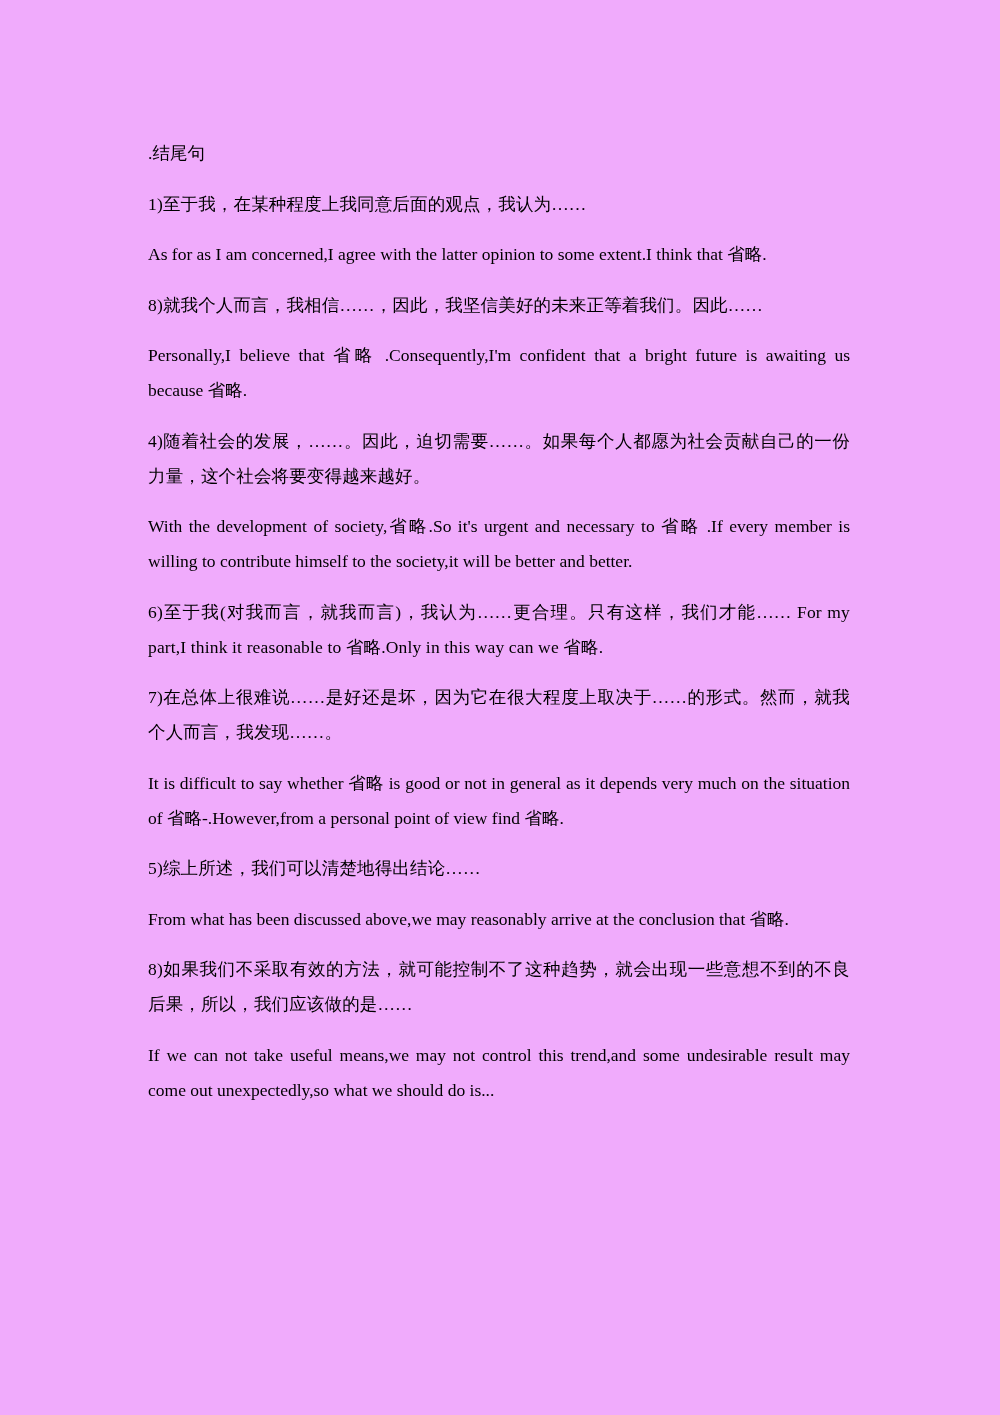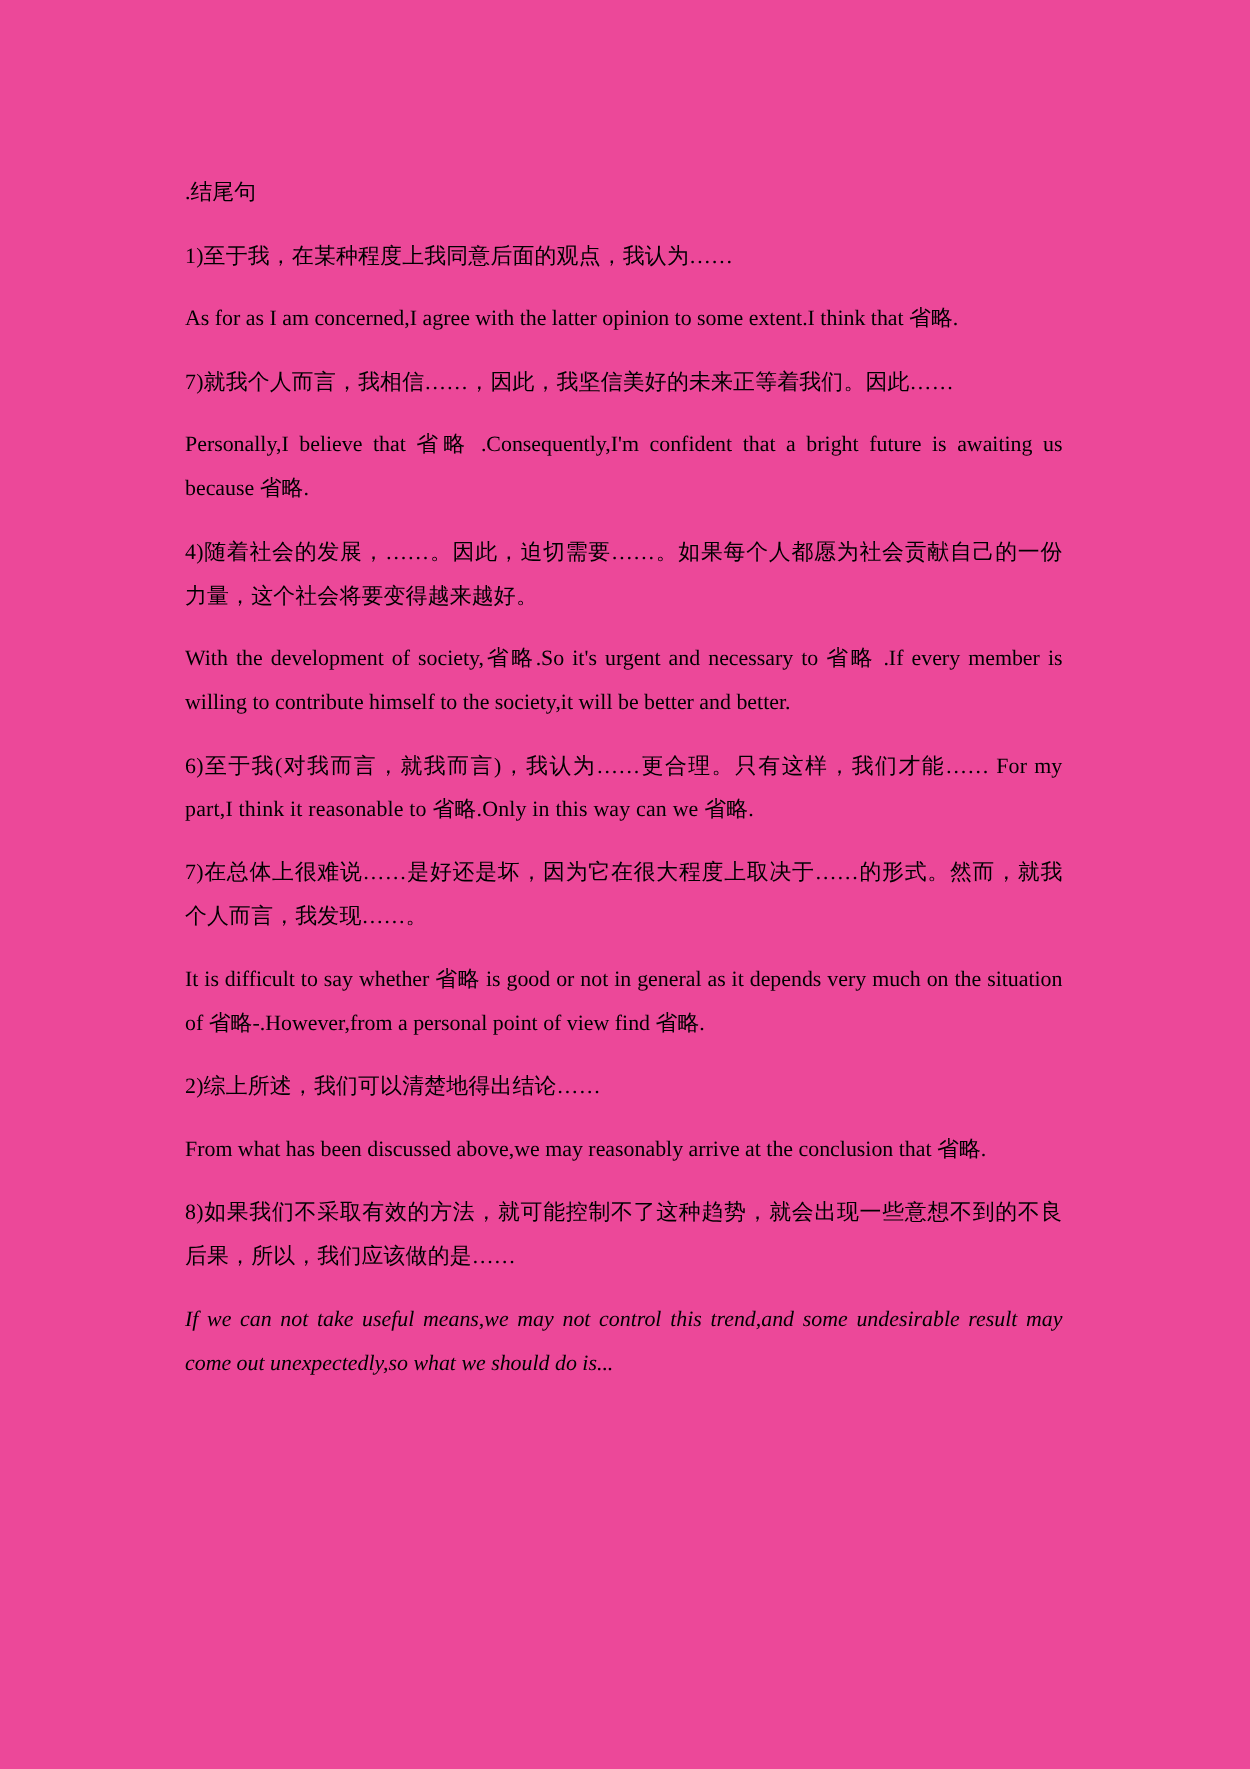--- a/index.html
+++ b/index.html
@@ -11,42 +11,41 @@
     width: 1000px;
     height: 1415px;
     font-family: "Liberation Serif", "DejaVu Serif", serif;
     color: #000000;
     -webkit-font-smoothing: antialiased;
   }
   .page {
     position: relative;
     width: 1000px;
     height: 1415px;
-    background: #ec4899;
+    background: #f0abfc;
     box-sizing: border-box;
   }
   .content {
     position: absolute;
     left: 148px;
     top: 136px;
     width: 702px;
   }
   
   .para {
     font-size: 17.5px;
     line-height: 35px;
     margin: 0 0 15.5px 0;
     text-align: justify;
     text-justify: inter-word;
     word-spacing: 0;
     white-space: normal;
   }
   .para:last-child {
     margin-bottom: 17px;
-    font-style: italic;
   }
   
   .para.cjk {
     font-size: 17.5px;
     letter-spacing: 0.15px;
   }
   
   .para.en {
     font-size: 17.5px;
   }
@@ -67,35 +66,35 @@
 <div class="page">
   <div class="content">
 
     <p class="title">.结尾句</p>
 
     <p class="para cjk">1)至于我，在某种程度上我同意后面的观点，我认为……</p>
 
     <p class="para en">As for as I am concerned,I agree with the latter opinion to some extent.I think that 省略.</p>
 
 
-    <p class="para cjk">7)就我个人而言，我相信……，因此，我坚信美好的未来正等着我们。因此……</p>
+    <p class="para cjk">8)就我个人而言，我相信……，因此，我坚信美好的未来正等着我们。因此……</p>
 
     <p class="para en">Personally,I believe that 省略 .Consequently,I'm confident that a bright future is awaiting us because 省略.</p>
 
     <p class="para cjk">4)随着社会的发展，……。因此，迫切需要……。如果每个人都愿为社会贡献自己的一份力量，这个社会将要变得越来越好。</p>
 
     <p class="para en">With the development of society,省略.So it's urgent and necessary to 省略 .If every member is willing to contribute himself to the society,it will be better and better.</p>
 
     <p class="para cjk">6)至于我(对我而言，就我而言)，我认为……更合理。只有这样，我们才能……  For my part,I think it reasonable to 省略.Only in this way can we 省略.</p>
 
     <p class="para cjk">7)在总体上很难说……是好还是坏，因为它在很大程度上取决于……的形式。然而，就我个人而言，我发现……。</p>
 
     <p class="para en">It is difficult to say whether 省略 is good or not in general as it depends very much on the situation of 省略-.However,from a personal point of view find 省略.</p>
 
-    <p class="para cjk">2)综上所述，我们可以清楚地得出结论……</p>
+    <p class="para cjk">5)综上所述，我们可以清楚地得出结论……</p>
 
     <p class="para en">From what has been discussed above,we may reasonably arrive at the conclusion that 省略.</p>
 
     <p class="para cjk">8)如果我们不采取有效的方法，就可能控制不了这种趋势，就会出现一些意想不到的不良后果，所以，我们应该做的是……</p>
 
     <p class="para en">If we can not take useful means,we may not control this trend,and some undesirable result may come out unexpectedly,so what we should do is...</p>
 
   </div>
 </div>
 

